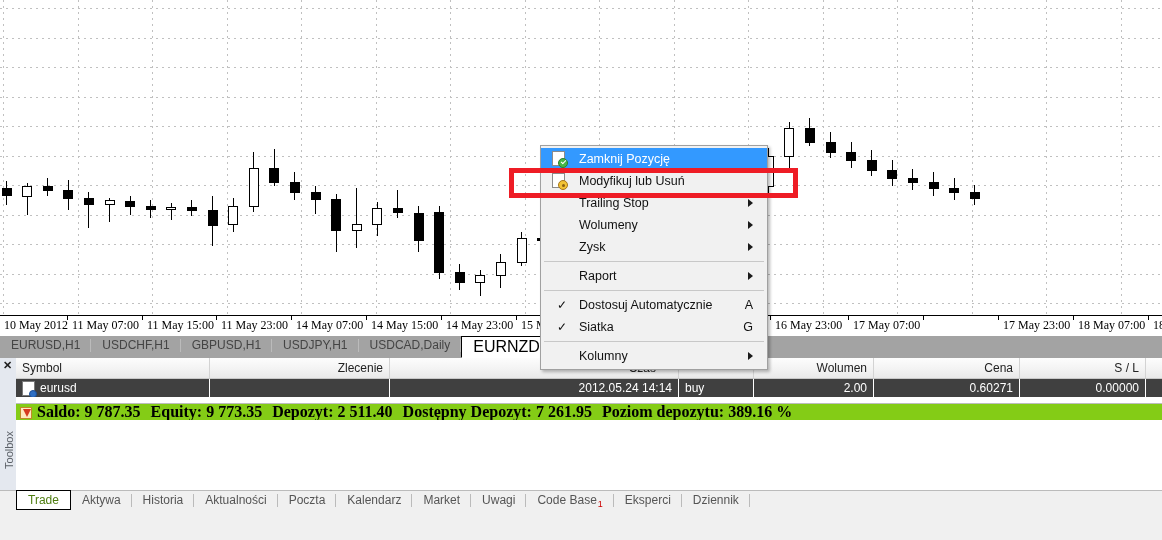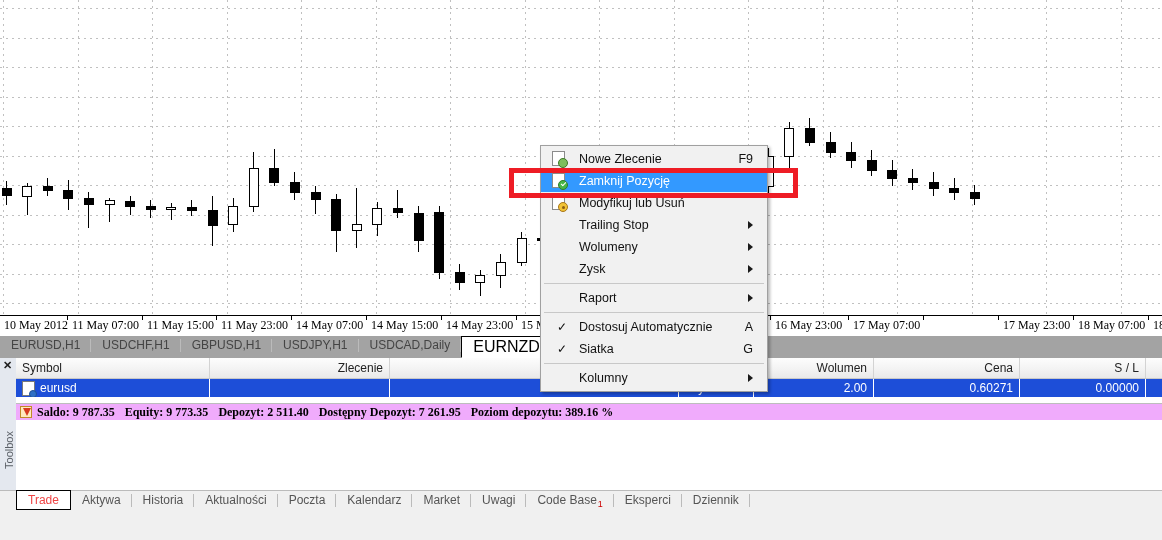--- a/index.html
+++ b/index.html
@@ -160,21 +160,21 @@
     right: 6px; top: 7px;
     width: 0; height: 0;
     border-left: 4px solid transparent;
     border-right: 4px solid transparent;
     border-bottom: 5px solid #b0b0b0;
   }
 
   #table-row {
     position: relative;
     height: 18px;
-    background: #1d4ed8;
+    background: #404040;
     color: #ffffff;
   }
   .td {
     position: absolute;
     top: 0;
     height: 18px;
     line-height: 18px;
     font-size: 12px;
     box-sizing: border-box;
     border-right: 1px solid #ffffff;
@@ -201,24 +201,24 @@
     border: 1px solid #1d4f96;
     box-sizing: border-box;
   }
   .td.symbol .val { padding-left: 24px; }
 
   #balance-row {
     position: absolute;
     left: 16px; top: 45px;
     width: 1146px;
     height: 16px;
-    background: #f0abfc;
+    background: #84cc16;
     border-top: 1px solid #bdbdbd;
     font-family: "Liberation Serif", serif;
-    font-size: 12px;
+    font-size: 16px;
     font-weight: bold;
     color: #000;
     line-height: 16px;
     white-space: nowrap;
     overflow: hidden;
   }
   .bal-icon {
     display: inline-block;
     vertical-align: -2px;
     margin: 0 5px 0 4px;
@@ -262,21 +262,21 @@
     cursor: pointer;
   }
   .btab .sep {
     position: absolute;
     right: 0; top: 3px;
     width: 1px; height: 13px;
     background: #bbbbbb;
   }
   .btab.active {
     background: #ffffff;
-    color: #ef4444;
+    color: #4d7c0f;
     border: 1px solid #000;
     height: 20px;
     line-height: 18px;
     margin-top: -1px;
     box-sizing: border-box;
     z-index: 3;
   }
   .btab .badge {
     color: #cc0000;
     font-size: 9px;
@@ -648,23 +648,20 @@
       <div class="btab"><span>Kalendarz</span><span class="sep"></span></div>
       <div class="btab"><span>Market</span><span class="sep"></span></div>
       <div class="btab"><span>Uwagi</span><span class="sep"></span></div>
       <div class="btab"><span>Code Base</span><span class="badge">1</span><span class="sep"></span></div>
       <div class="btab"><span>Eksperci</span><span class="sep"></span></div>
       <div class="btab"><span>Dziennik</span><span class="sep"></span></div>
     </div>
   <div id="bottom-strip"></div>
 
   <div id="context-menu">
-      <div class="mi"><span class="mi-icon">
-          <span class="dot plus"></span>
-        </span><span>Nowe Zlecenie</span><span class="accel">F9</span></div>
       <div class="mi selected"><span class="mi-icon">
           <span class="dot green"></span>
         </span><span>Zamknij Pozycję</span></div>
       <div class="mi"><span class="mi-icon">
           <span class="dot gear"></span>
         </span><span>Modyfikuj lub Usuń</span></div>
       <div class="mi"><span>Trailing Stop</span><span class="arrow"></span></div>
       <div class="mi"><span>Wolumeny</span><span class="arrow"></span></div>
       <div class="mi"><span>Zysk</span><span class="arrow"></span></div>
       <div class="msep"></div>

